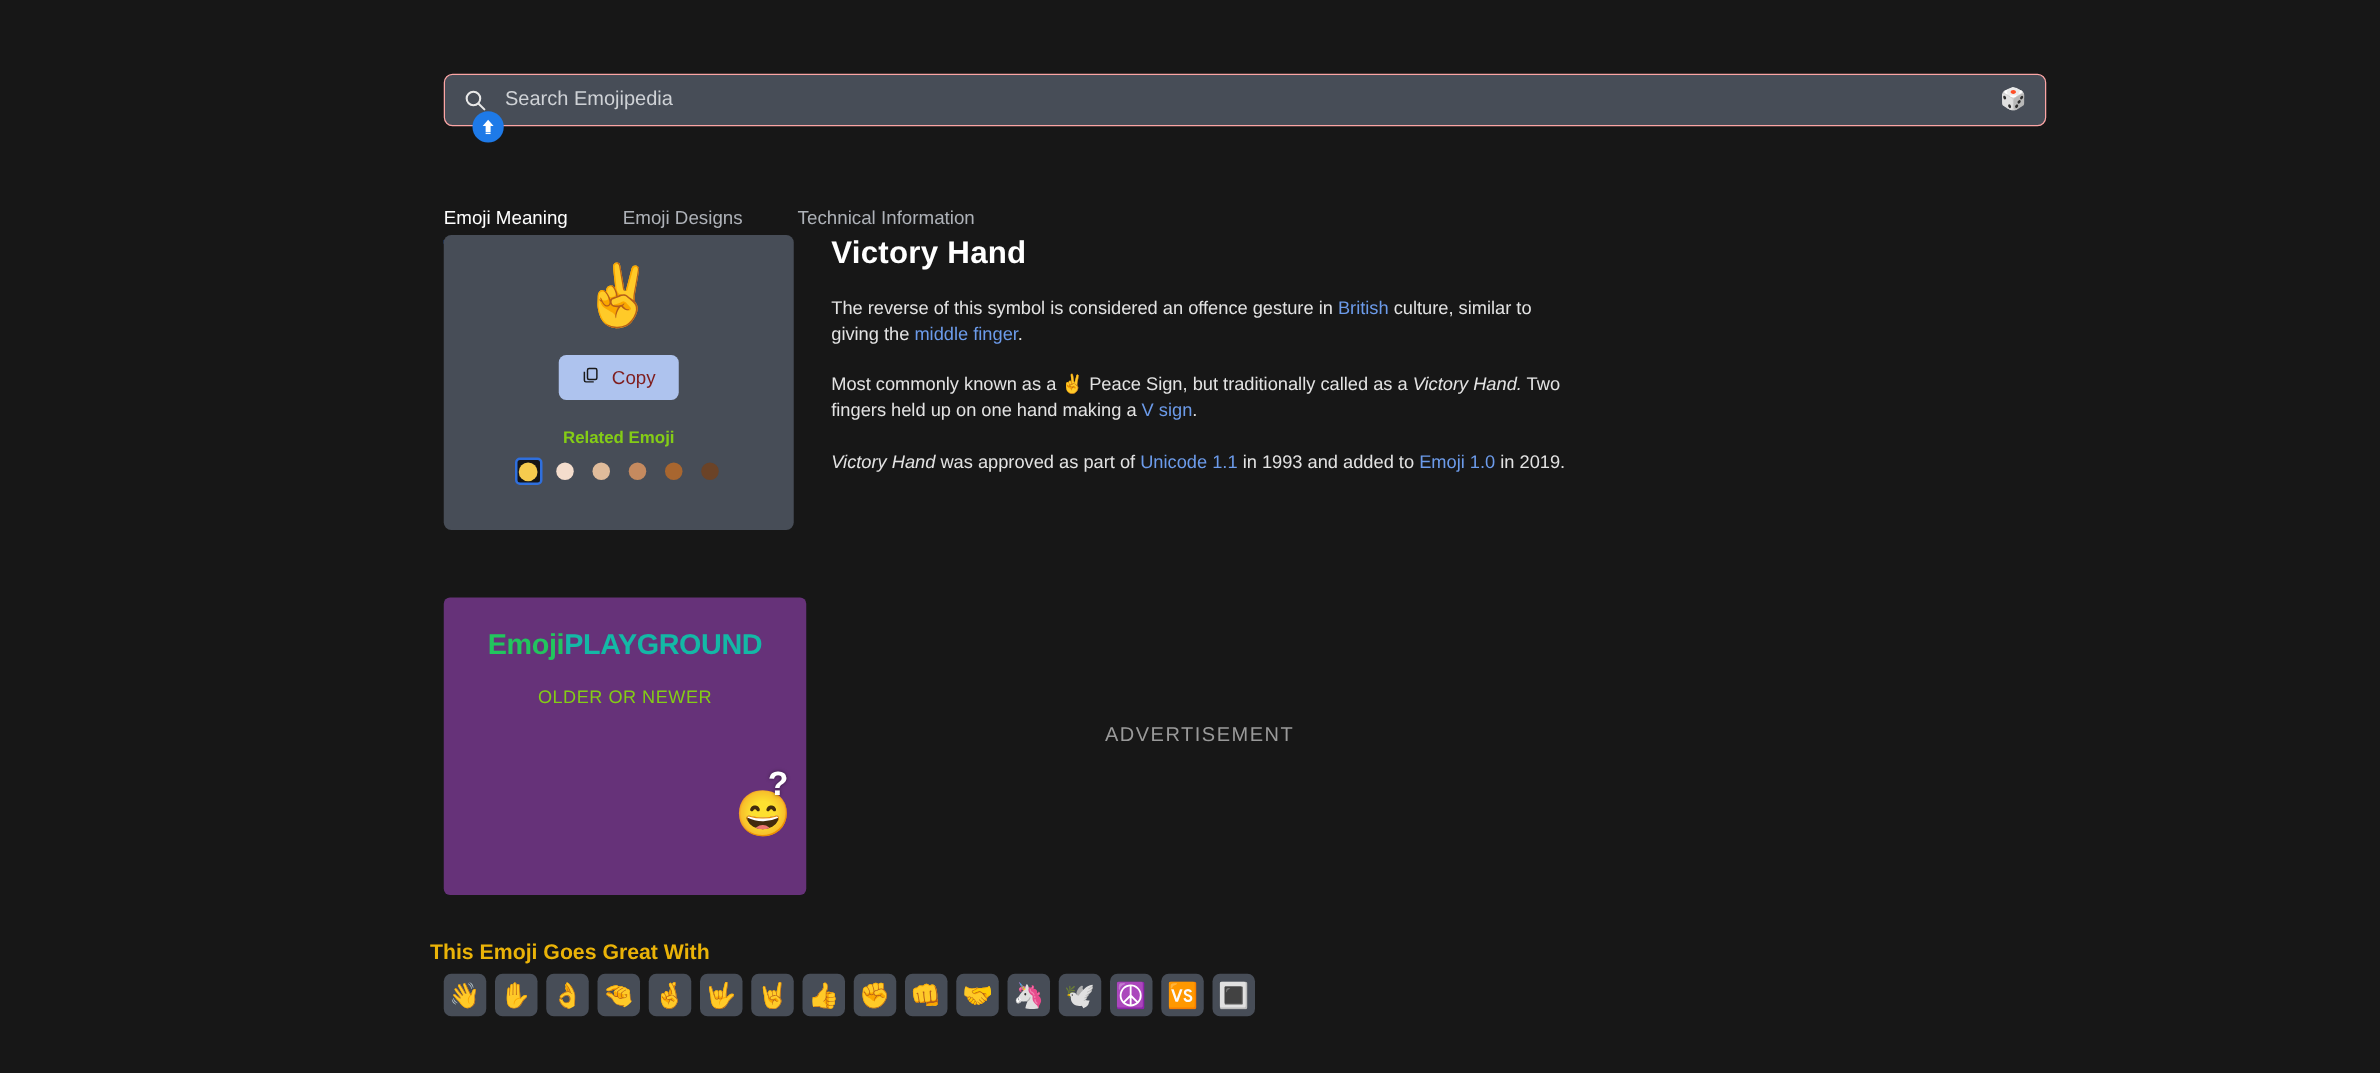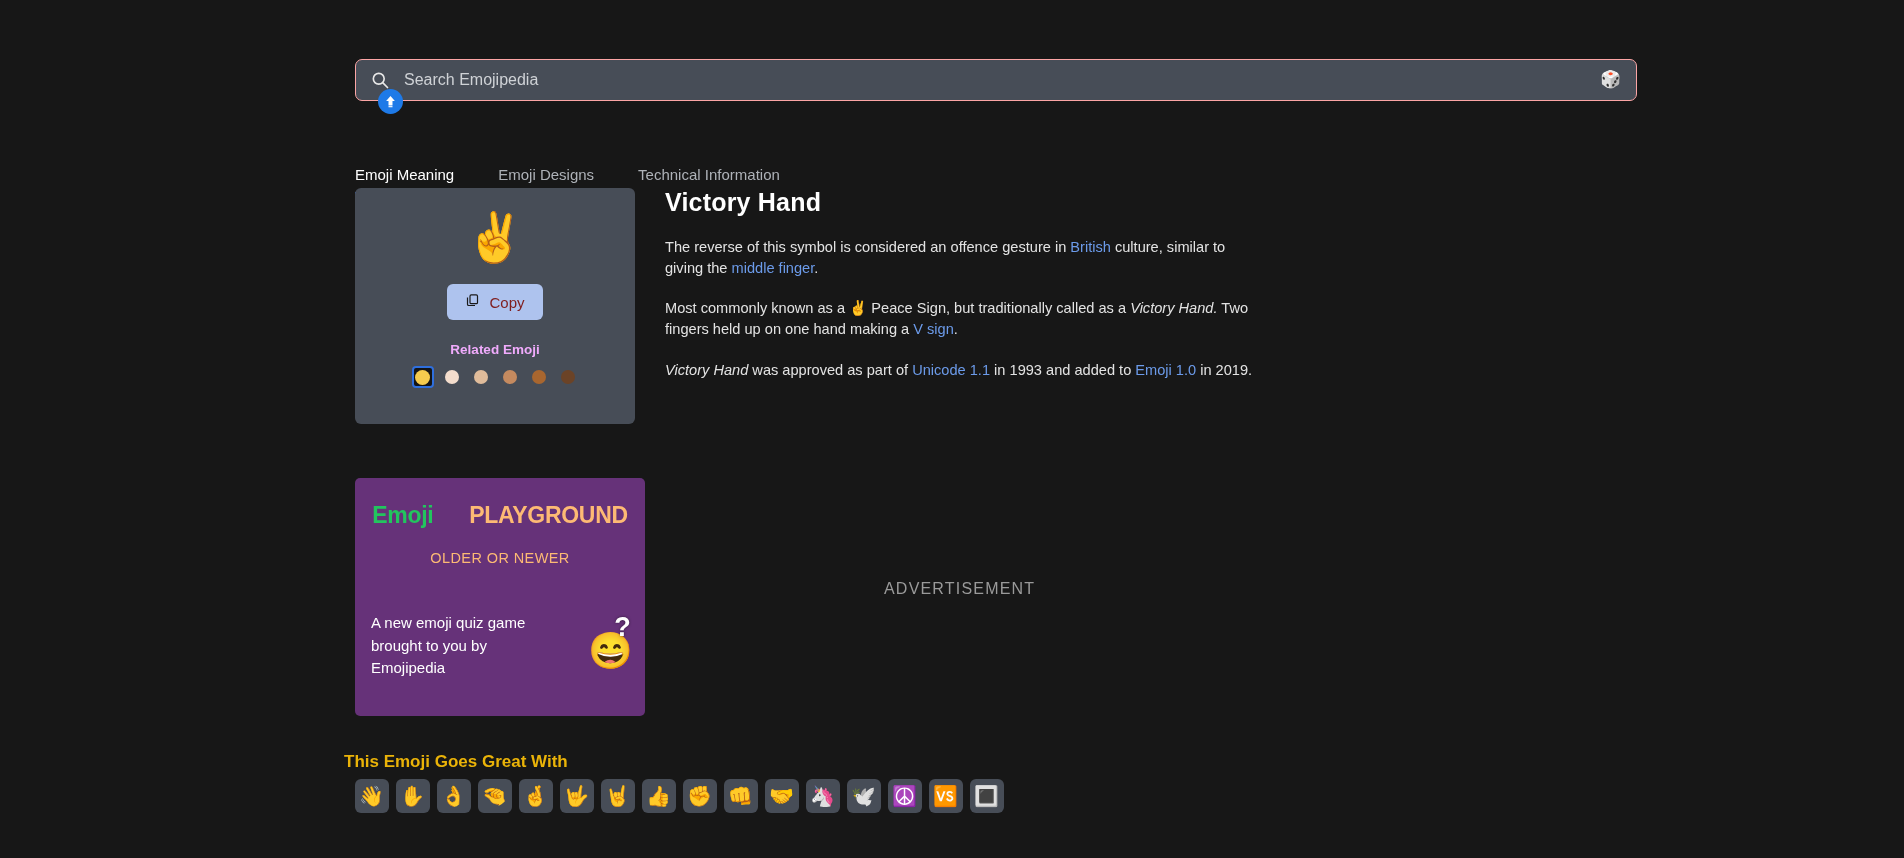--- a/index.html
+++ b/index.html
@@ -62,21 +62,21 @@
     background: #474d57; border-radius: 6px;
     display: flex; flex-direction: column; align-items: center;
   }
   .big-emoji { font-size: 48px; line-height: 1; margin-top: 26px; }
   .copy-btn {
     margin-top: 22px; background: #aec3ee; color: #7f1d1d;
     border: none; border-radius: 6px; height: 36px; padding: 0 18px;
     display: flex; align-items: center; gap: 9px; cursor: pointer;
     font-family: "Liberation Sans", sans-serif; font-size: 15px;
   }
-  .related-label { margin-top: 22px; font-size: 13.5px; color: #f0abfc; font-weight: bold; }
+  .related-label { margin-top: 22px; font-size: 13.5px; color: #84cc16; font-weight: bold; }
   .swatches { margin-top: 9px; display: flex; align-items: center; gap: 7px; }
   .swatch-wrap {
     width: 22px; height: 22px; display: flex; align-items: center; justify-content: center;
     border-radius: 4px; cursor: pointer;
   }
   .swatch-wrap.selected { background: #151515; border: 2px solid #2f6fdd; }
   .swatch { width: 14px; height: 14px; border-radius: 50%; }
   .swatch-wrap.selected .swatch { width: 15px; height: 15px; }
 
   
@@ -92,23 +92,23 @@
   .banner {
     position: absolute; left: 355px; top: 478px;
     width: 290px; height: 238px;
     background: #663279; border-radius: 5px; overflow: hidden; cursor: pointer;
   }
   .banner-logo {
     margin-top: 24px; text-align: center;
     font-size: 23px; font-weight: bold; letter-spacing: -0.3px;
   }
   .banner-logo .w { color: #22c55e; }
-  .banner-logo .m { color: #fdba74; padding-left: 36px; }
+  .banner-logo .m { color: #14b8a6; }
   .banner-sub {
-    margin-top: 21px; text-align: center; color: #fdba74;
+    margin-top: 21px; text-align: center; color: #84cc16;
     font-size: 14.5px; letter-spacing: .4px;
   }
   .banner-body {
     position: absolute; left: 16px; top: 134px; width: 160px;
     color: #ffffff; font-size: 15px; line-height: 1.5;
   }
   .banner-art { position: absolute; right: 12px; bottom: 44px; font-size: 36px; }
   .banner-art .q {
     position: absolute; left: 26px; top: -18px; font-size: 27px;
     color: #ffffff; font-weight: bold; text-shadow: 0 0 3px #00000080;
@@ -204,21 +204,20 @@
     <p><span>The reverse of this symbol is considered an offence gesture in </span><a>British</a><span> culture, similar to giving the </span><a>middle finger</a><span>.</span></p>
     <p><span>Most commonly known as a </span><span>✌️</span><span> Peace Sign, but traditionally called as a </span><em>Victory Hand.</em><span> Two fingers held up on one hand making a </span><a>V sign</a><span>.</span></p>
     <p><em>Victory Hand</em><span> was approved as part of </span><a>Unicode 1.1</a><span> in 1993 and added to </span><a>Emoji 1.0</a><span> in 2019.</span></p>
   </div>
 
   <div class="banner">
     <div class="banner-logo">
       <span class="w">Emoji</span><span class="m">PLAYGROUND</span>
     </div>
     <div class="banner-sub">OLDER OR NEWER</div>
-    <div class="banner-body">A new emoji quiz game brought to you by Emojipedia</div>
     <div class="banner-art">
       <span>😄</span>
       <span class="q">?</span>
     </div>
   </div>
 
   <div class="ad-label">ADVERTISEMENT</div>
 
   <div class="ggw-title">This Emoji Goes Great With</div>
   <div class="ggw-row">

